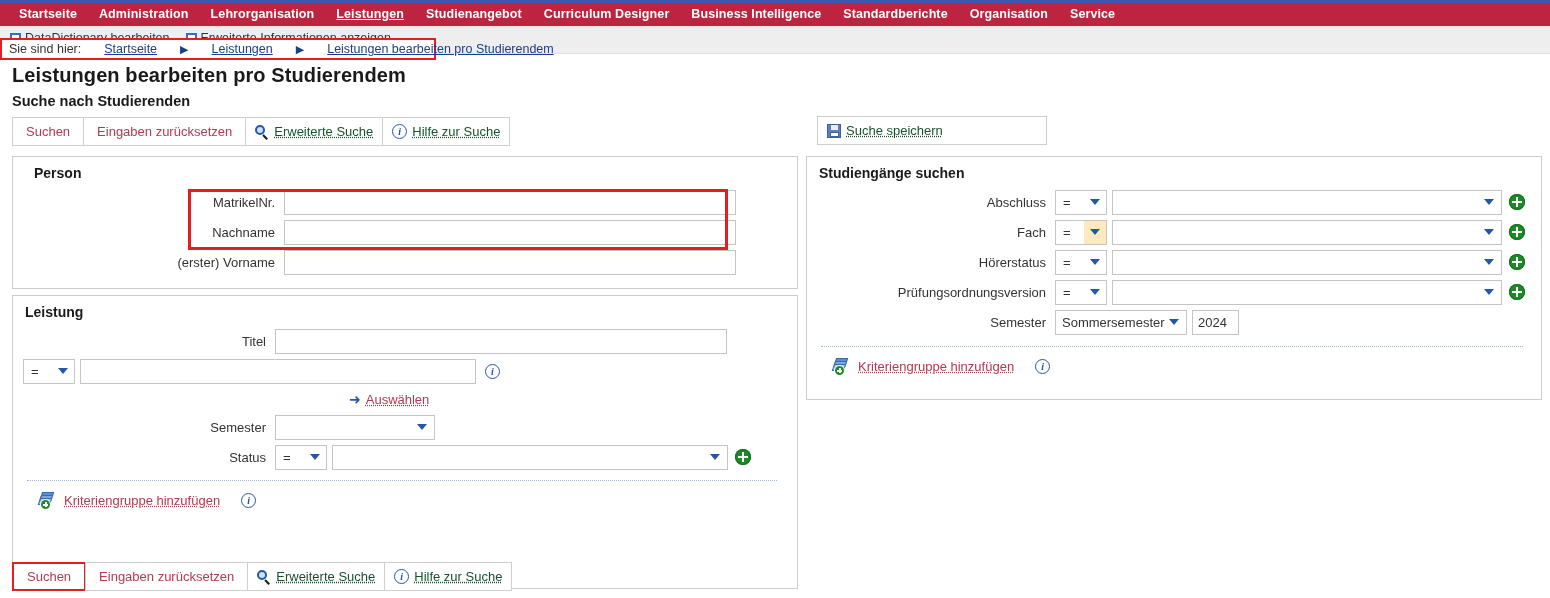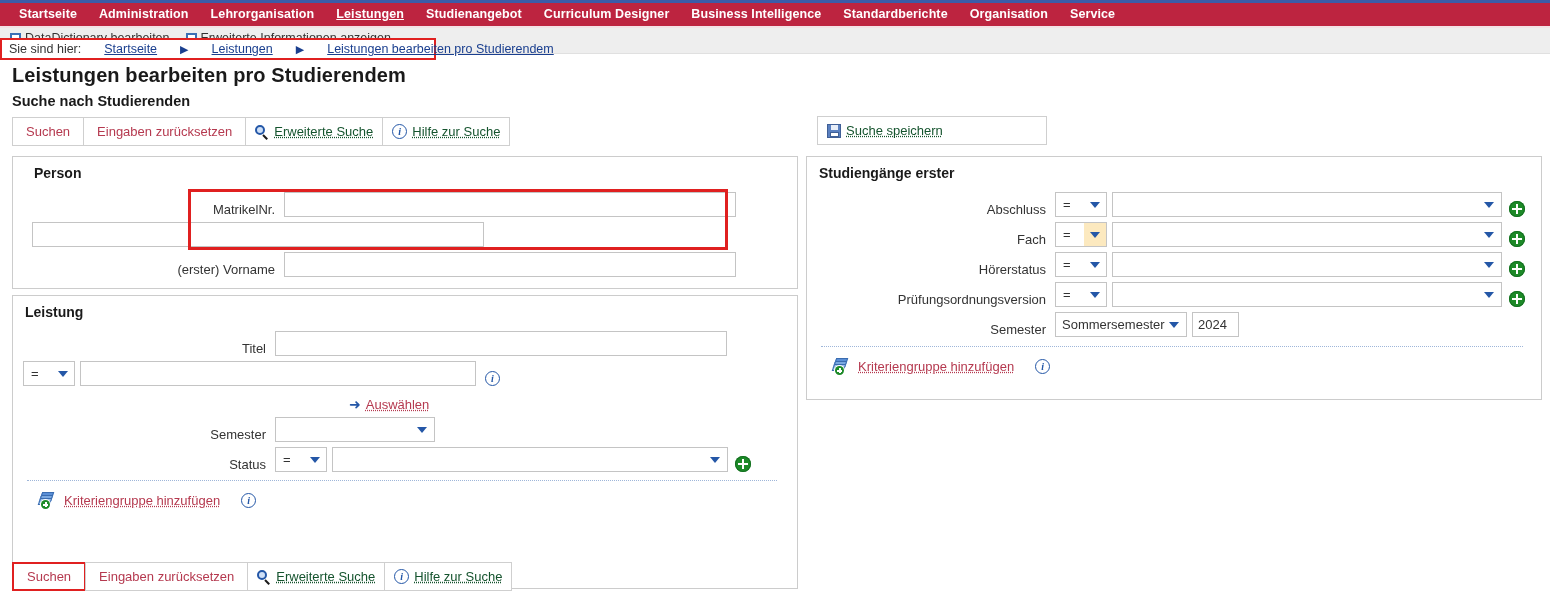--- a/index.html
+++ b/index.html
@@ -83,21 +83,21 @@
   .col-left{position:absolute;left:12px;top:0;width:786px;}
   .col-right{position:absolute;left:806px;top:0;width:736px;}
   .panel{
     border:1px solid #cccccc;background:#ffffff;box-sizing:border-box;
     padding:8px 10px 10px 10px;
   }
   .panel-legend{
     font-size:14px;font-weight:bold;color:#1a1a1a;margin:0 0 6px 2px;
   }
   
-  .frow{display:flex;align-items:flex-end;height:30px;margin-bottom:0;}
+  .frow{display:flex;align-items:center;height:30px;margin-bottom:0;}
   .flabel{
     text-align:right;font-size:13px;color:#333;padding-right:9px;
     box-sizing:border-box;white-space:nowrap;
   }
   .inp{
     border:1px solid #c4c4c4;background:#fff;height:25px;box-sizing:border-box;
     font-family:inherit;font-size:13px;padding:0 5px;color:#333;outline:none;
   }
   .sel{
     border:1px solid #c4c4c4;background:#fff;height:25px;box-sizing:border-box;
@@ -244,20 +244,21 @@
 
   <div class="col-left">
 
     <div class="panel" style="height:133px;position:relative;padding-left:19px;">
       <div class="panel-legend">Person</div>
       <div class="frow" style="margin-top:6px;">
         <div class="flabel" style="width:252px;">MatrikelNr.</div>
         <input class="inp" style="width: 452px;" value="">
       </div>
       <div class="frow">
+        <div class="flabel" style="width:252px;">Nachname</div>
         <input class="inp" style="width: 452px;" value="">
       </div>
       <div class="frow">
         <div class="flabel" style="width:252px;">(erster) Vorname</div>
         <input class="inp" style="width: 452px;" value="">
       </div>
       <div class="hl-box" style="left:175px;top:32px;width:540px;height:61px;"></div>
     </div>
 
     <div class="panel" style="height:294px;margin-top:6px;">
@@ -316,21 +317,21 @@
             <span class="gp"></span>
         </span>
         <span class="lnk">Kriteriengruppe hinzufügen</span>
         <span class="infoicon" style="margin-left:12px;">i</span>
       </div>
     </div>
   </div>
 
   <div class="col-right">
     <div class="panel" style="height:244px;">
-      <div class="panel-legend">Studiengänge erster</div>
+      <div class="panel-legend">Studiengänge suchen</div>
 
       <div class="frow" style="margin-top:6px;">
         <div class="flabel" style="width:238px;">Abschluss</div>
         <div class="sel op">
           <span>=</span>
           <span class="caret"></span>
         </div>
         <div class="sel" style="width:390px;margin-left:5px;">
           <span></span>
           <span class="caret"></span>

